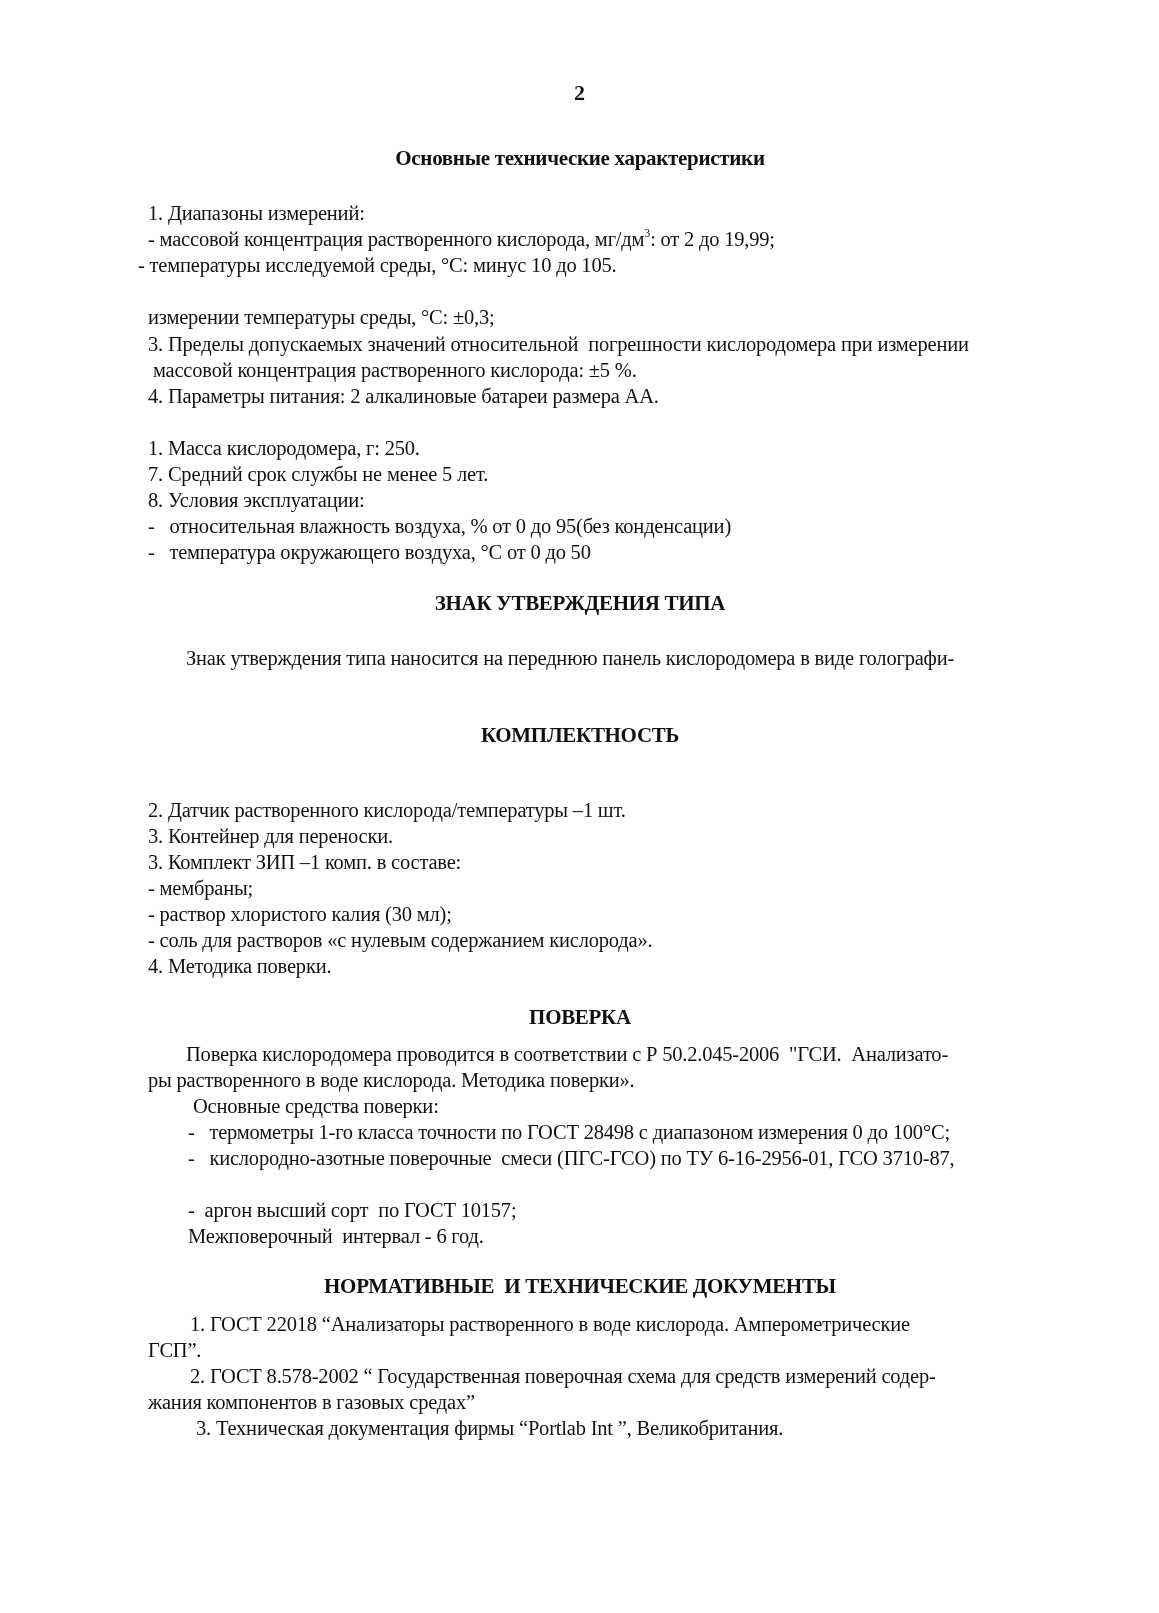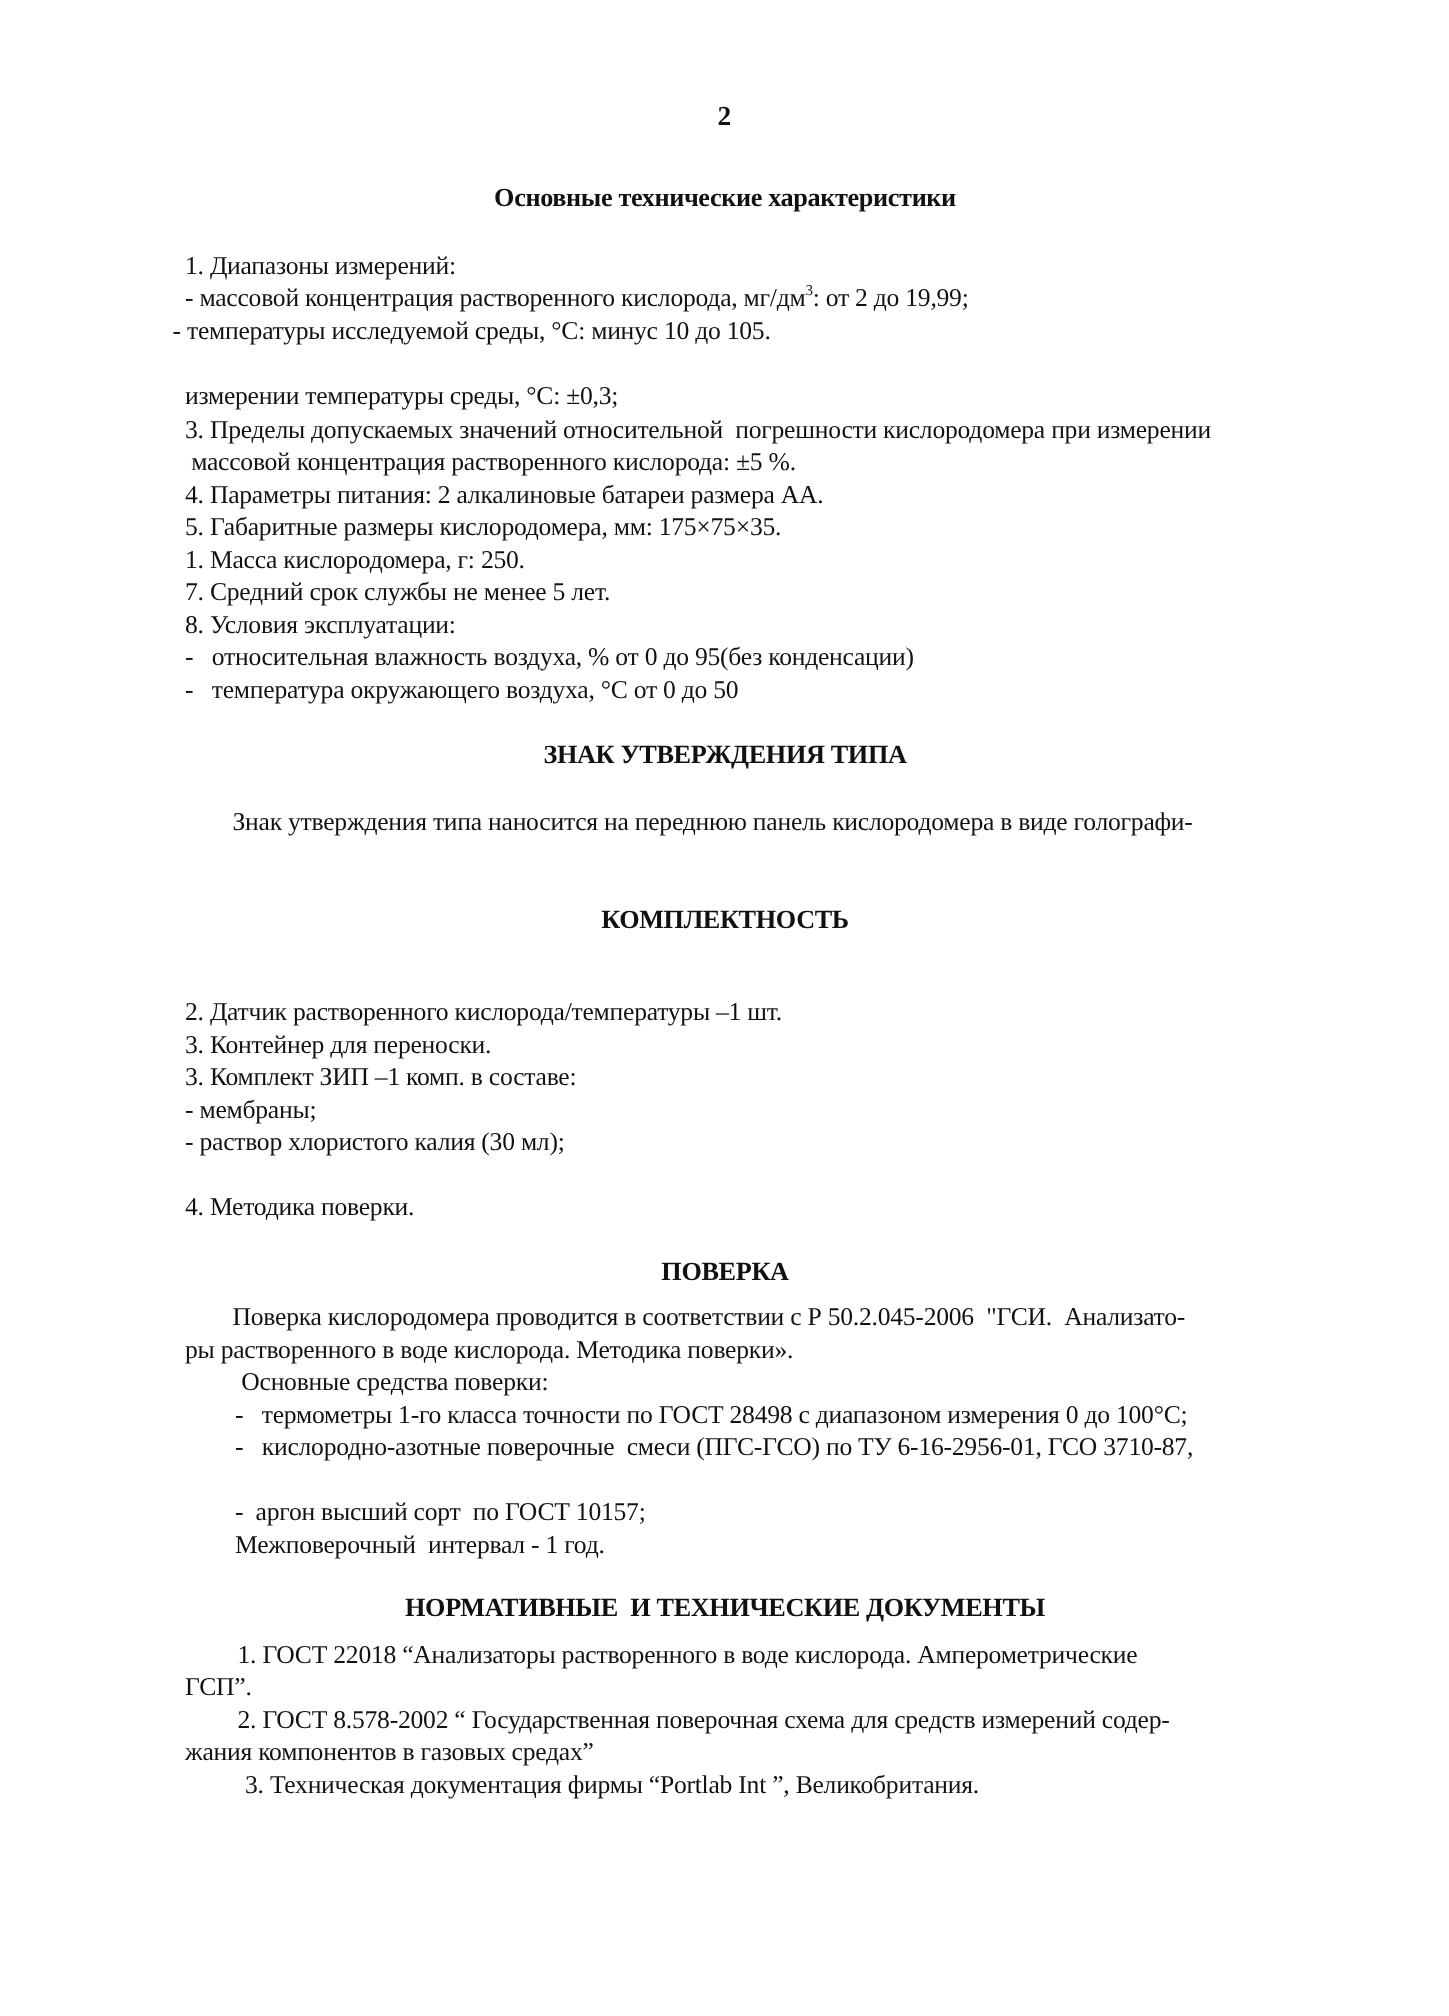--- a/index.html
+++ b/index.html
@@ -31,46 +31,46 @@
   <div class="pagenum">2</div>
 
   <div class="h" style="top:146px; left:-20px;">Основные технические характеристики</div>
   <div class="line" style="top:200px; left:148px;">1. Диапазоны измерений:</div>
   <div class="line" style="top:226px; left:148px;"><span>- массовой концентрация растворенного кислорода, мг/дм</span><sup>3</sup><span>: от 2 до 19,99;</span></div>
   <div class="line" style="top:252px; left:138px;">- температуры исследуемой среды, °С: минус 10 до 105.</div>
   <div class="line" style="top:304px; left:148px;">измерении температуры среды, °С: ±0,3;</div>
   <div class="line" style="top:331px; left:148px; white-space:pre;">3. Пределы допускаемых значений относительной  погрешности кислородомера при измерении</div>
   <div class="line" style="top:357px; left:148px; white-space:pre;"> массовой концентрация растворенного кислорода: ±5 %.</div>
   <div class="line" style="top:383px; left:148px;">4. Параметры питания: 2 алкалиновые батареи размера АА.</div>
-  <div class="line" style="top:409px; left:148px;">5. Габаритные размеры кислородомера, мм: 175×75×35.</div>
   <div class="line" style="top:435px; left:148px;">1. Масса кислородомера, г: 250.</div>
   <div class="line" style="top:461px; left:148px;">7. Средний срок службы не менее 5 лет.</div>
   <div class="line" style="top:487px; left:148px;">8. Условия эксплуатации:</div>
   <div class="line" style="top:513px; left:148px; white-space:pre;">-   относительная влажность воздуха, % от 0 до 95(без конденсации)</div>
   <div class="line" style="top:539px; left:148px; white-space:pre;">-   температура окружающего воздуха, °С от 0 до 50</div>
 
   <div class="h" style="top:591px; left:-20px;">ЗНАК УТВЕРЖДЕНИЯ ТИПА</div>
   <div class="line" style="top:645px; left:186px;">Знак утверждения типа наносится на переднюю панель кислородомера в виде голографи-</div>
 
   <div class="h" style="top:723px; left:-20px;">КОМПЛЕКТНОСТЬ</div>
   <div class="line" style="top:797px; left:148px;">2. Датчик растворенного кислорода/температуры –1 шт.</div>
   <div class="line" style="top:823px; left:148px;">3. Контейнер для переноски.</div>
   <div class="line" style="top:849px; left:148px;">3. Комплект ЗИП –1 комп. в составе:</div>
   <div class="line" style="top:875px; left:148px;">- мембраны;</div>
   <div class="line" style="top:901px; left:148px;">- раствор хлористого калия (30 мл);</div>
+  <div class="line" style="top:927px; left:148px;">- соль для растворов «с нулевым содержанием кислорода».</div>
   <div class="line" style="top:953px; left:148px;">4. Методика поверки.</div>
 
   <div class="h" style="top:1005px; left:-20px;">ПОВЕРКА</div>
   <div class="line" style="top:1041px; left:186px; white-space:pre;">Поверка кислородомера проводится в соответствии с Р 50.2.045-2006  "ГСИ.  Анализато-</div>
   <div class="line" style="top:1067px; left:148px;">ры растворенного в воде кислорода. Методика поверки».</div>
   <div class="line" style="top:1093px; left:193px;">Основные средства поверки:</div>
   <div class="line" style="top:1119px; left:188px; white-space:pre;">-   термометры 1-го класса точности по ГОСТ 28498 с диапазоном измерения 0 до 100°С;</div>
   <div class="line" style="top:1145px; left:188px; white-space:pre;">-   кислородно-азотные поверочные  смеси (ПГС-ГСО) по ТУ 6-16-2956-01, ГСО 3710-87,</div>
   <div class="line" style="top:1197px; left:188px; white-space:pre;text-align:center;">-  аргон высший сорт  по ГОСТ 10157;</div>
-  <div class="line" style="top:1223px; left:188px; white-space:pre;">Межповерочный  интервал - 1 год.</div>
+  <div class="line" style="top:1223px; left:188px; white-space:pre;">Межповерочный  интервал - 6 год.</div>
 
   <div class="h" style="top:1274px; left:-20px; white-space:pre;">НОРМАТИВНЫЕ  И ТЕХНИЧЕСКИЕ ДОКУМЕНТЫ</div>
   <div class="line" style="top:1311px; left:190px;">1. ГОСТ 22018 “Анализаторы растворенного в воде кислорода. Амперометрические</div>
   <div class="line" style="top:1337px; left:148px;">ГСП”.</div>
   <div class="line" style="top:1363px; left:190px;">2. ГОСТ 8.578-2002 “ Государственная поверочная схема для средств измерений содер-</div>
   <div class="line" style="top:1389px; left:148px;">жания компонентов в газовых средах”</div>
   <div class="line" style="top:1415px; left:196px;">3. Техническая документация фирмы “Portlab Int ”, Великобритания.</div>
 
 </div>
 

